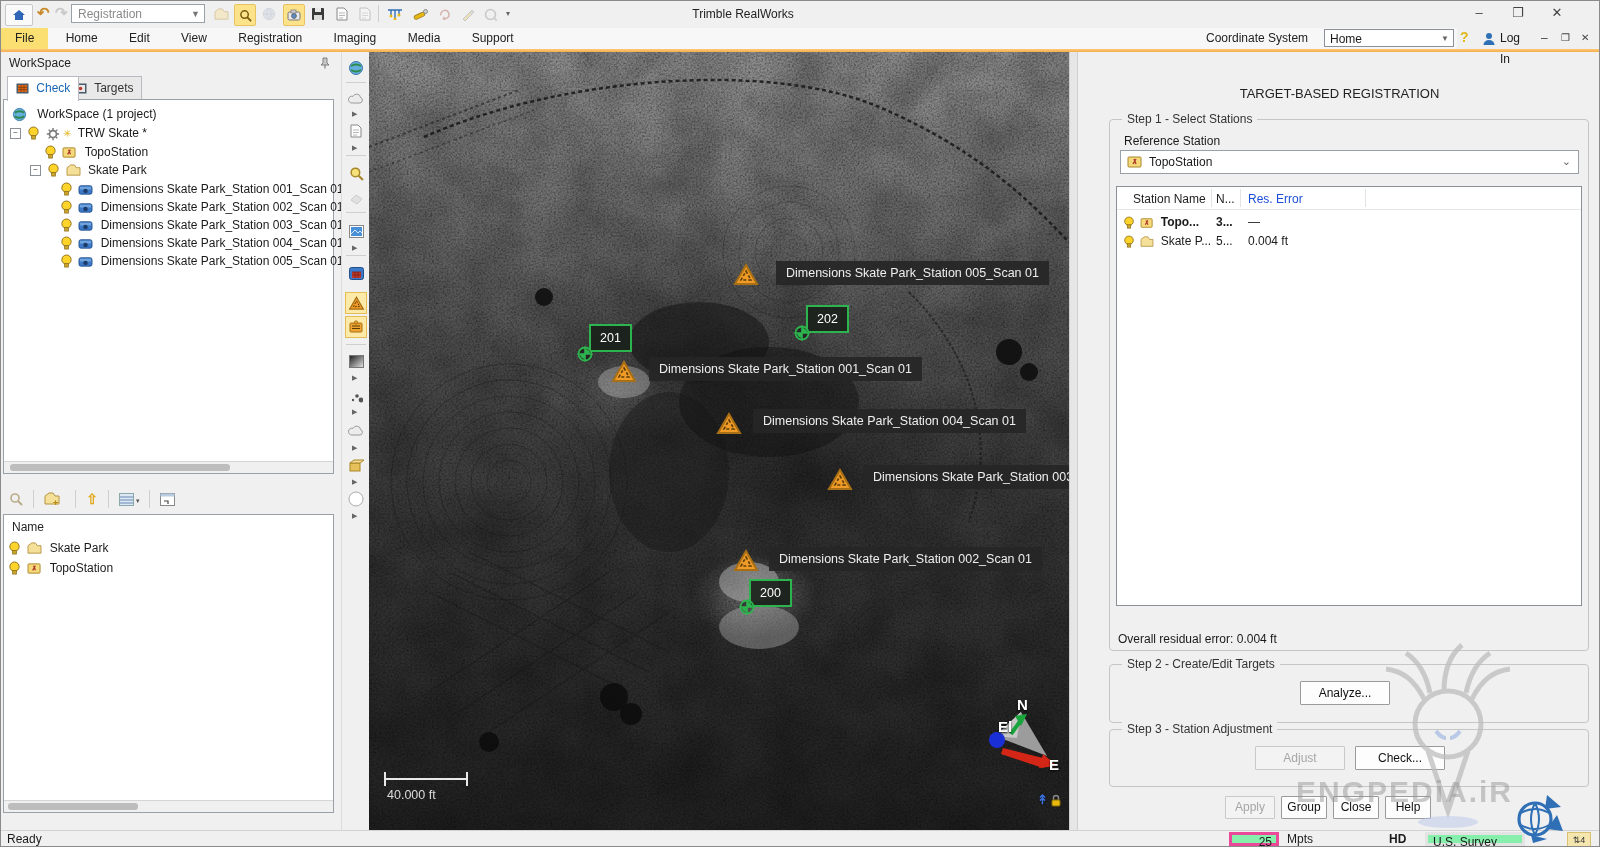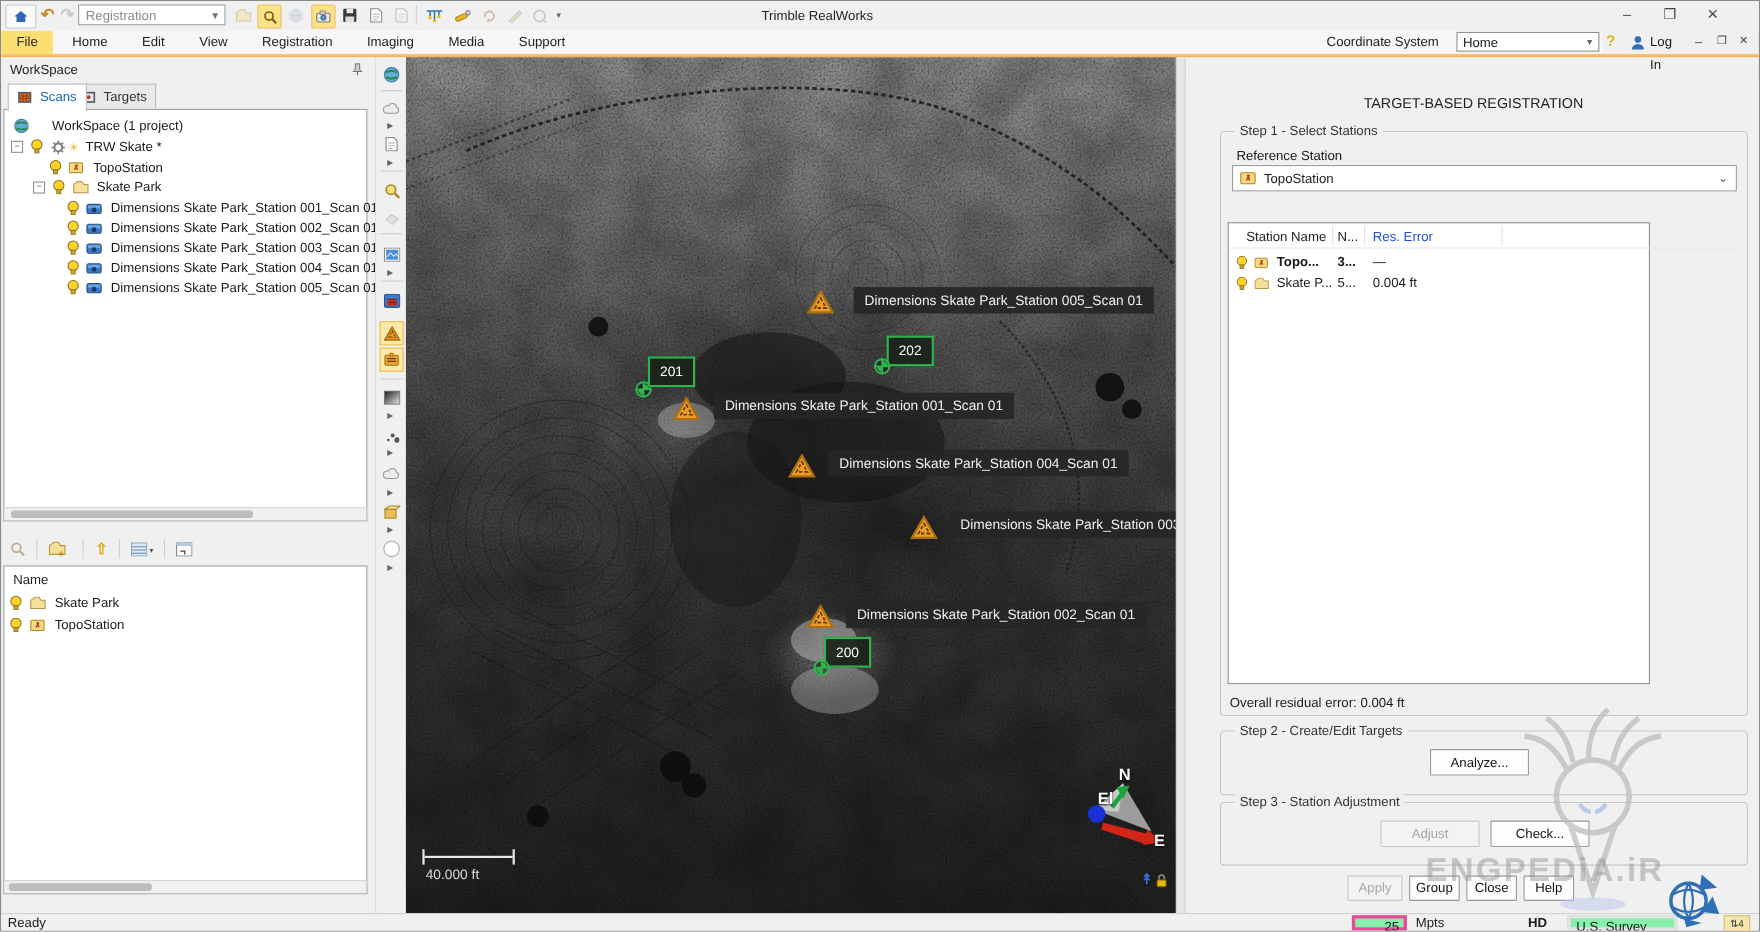--- a/index.html
+++ b/index.html
@@ -271,36 +271,36 @@
     <svg class="abs ic" style="left:318px;top:5px;" width="12" height="12" viewBox="0 0 12 12">
         <use href="#sym-pin"></use>
       </svg>
   </div>
   <div class="tab on" style="left:6px;">
     <svg class="ic" width="13" height="11" viewBox="0 0 13 11" style="margin-right:4px;">
         <rect x="0.5" y="0.5" width="12" height="10" fill="#4a5a6a"></rect>
         <rect x="2" y="2" width="9" height="7" fill="#e06a1a"></rect>
         <path d="M2,4.3 H11 M2,6.6 H11 M5,2 V9 M8,2 V9" stroke="#803a08" stroke-width="0.8"></path>
       </svg>
-    <span>Scans</span>
+    <span>Check</span>
   </div>
   <div class="tab" style="left:64px;">
     <svg class="ic" width="13" height="11" viewBox="0 0 13 11" style="margin-right:4px;">
         <rect x="0.5" y="0.5" width="12" height="10" fill="#4a5a6a"></rect>
         <rect x="2" y="2" width="9" height="7" fill="#e8e8e8"></rect>
         <circle cx="6.5" cy="5.5" r="1.8" fill="#c0392b"></circle>
       </svg>
     <span>Targets</span>
   </div>
   <div class="abs" id="tree-box">
     <div class="trow" style="left:8px;top:5px;">
       <svg class="ic" width="15" height="15" viewBox="0 0 16 16">
           <use href="#sym-globe"></use>
         </svg>
-      <span style="margin-left:17px;">WorkSpace  (1 project)</span>
+      <span style="margin-left:7px;">WorkSpace  (1 project)</span>
     </div>
     <div class="trow" style="left:6px;top:24px;">
       <span class="exp">−</span>
       <svg class="ic" width="13" height="15" viewBox="0 0 14 16">
           <use href="#sym-bulb"></use>
         </svg>
       <svg class="ic" width="14" height="14" viewBox="0 0 16 16" style="margin-left:2px;">
           <use href="#sym-gear"></use>
         </svg>
       <span style="color:#e0b41a;font-size:10px;">✳</span>
@@ -657,21 +657,21 @@
       <span class="legend">Step 1 - Select Stations</span>
       <div class="abs" style="left:14px;top:14px;">Reference Station</div>
       <div class="combo" style="left:10px;top:30px;width:459px;height:24px;">
         <svg class="ic" style="margin:4px 0 0 6px;" width="16" height="14" viewBox="0 0 16 14">
             <use href="#sym-station"></use>
           </svg>
         <span style="position:absolute;left:28px;top:4px;">TopoStation</span>
         <span class="chev">⌄</span>
       </div>
       <div class="abs" style="left:14px;top:64px;margin-top:37px;">Station List</div>
-      <div class="abs" id="stlist" style="left:6px;top:82px;width:384px;height:420px;">
+      <div class="abs" id="stlist" style="left:6px;top:66px;width:466px;height:420px;">
         <div class="lrow" style="left:16px;top:3px;color:#222;">Station Name</div>
         <div class="lrow" style="left:99px;top:3px;color:#222;">N...</div>
         <div class="lrow" style="left:131px;top:3px;color:#1d4ed8;">Res. Error</div>
         <div class="colsep" style="left:94px;"></div>
         <div class="colsep" style="left:123px;"></div>
         <div class="colsep" style="left:248px;"></div>
         <div class="abs" style="left:0;top:22px;width:464px;height:1px;background:#e6e6e6;"></div>
         <div class="lrow" style="left:6px;top:26px;">
           <svg class="ic" width="12" height="14" viewBox="0 0 14 16">
               <use href="#sym-bulb"></use>

